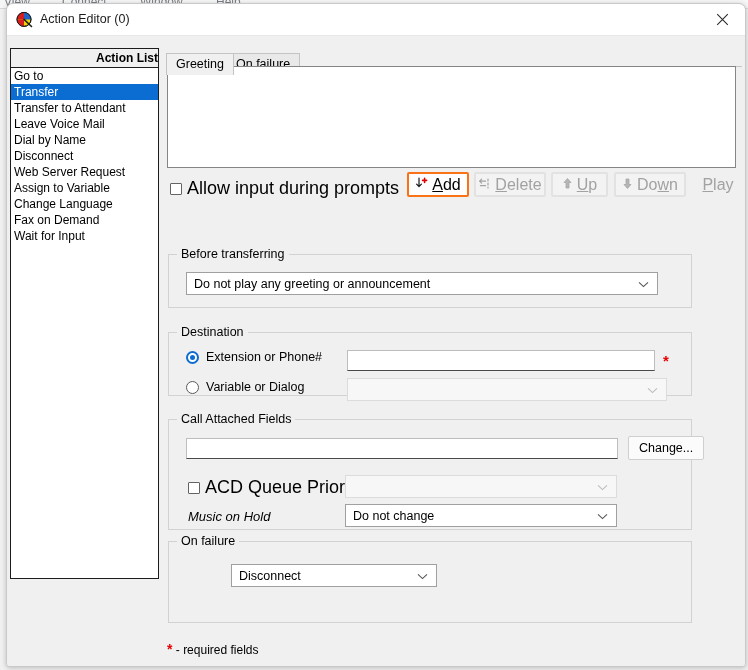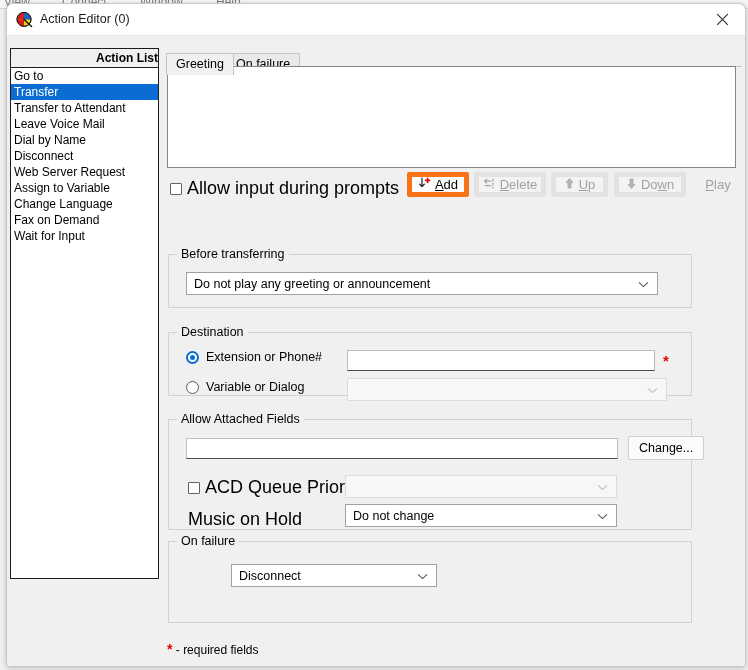--- a/index.html
+++ b/index.html
@@ -189,27 +189,27 @@
     margin-right: 5px;
     border-radius: 1px;
   }
   .chk-label { font-size: 18px; }
 
   .tbtn {
     position: absolute;
     top: 0;
     height: 25px;
     background: #fdfdfd;
-    border: 5px solid #f97316;
+    border: 2px solid #f97316;
     border-radius: 2px;
     display: flex;
     align-items: center;
     justify-content: center;
     gap: 4px;
-    font-size: 13px;
+    font-size: 16px;
     cursor: pointer;
     box-sizing: border-box;
     white-space: nowrap;
   }
   .tbtn.disabled {
     color: #a2a2a2;
     background: #f3f3f3;
     border-color: #e2e2e2;
     cursor: default;
   }
@@ -302,22 +302,23 @@
     content: "";
     position: absolute;
     left: 50%; top: 50%;
     width: 5px; height: 5px;
     margin: -2.5px 0 0 -2.5px;
     border-radius: 50%;
     background: #0b6cd1;
   }
   .plain-label {
     position: absolute;
-    font-size: 18px;
-    white-space: nowrap;
+    font-size: 13px;
+    white-space: nowrap;
+    font-style: italic;
   }
   .change-btn {
     position: absolute;
     height: 24px;
     padding: 0 10px;
     background: #fbfbfb;
     border: 1px solid #cfcfcf;
     border-radius: 2px;
     font-size: 12.5px;
     display: flex;
@@ -476,21 +477,21 @@
             <span></span>
             <span class="arrow">
               <svg width="11" height="7" viewBox="0 0 11 7">
                   <path d="M1 1.3 L5.5 5.6 L10 1.3" stroke="#bdbdbd" stroke-width="1.1" fill="none"></path>
                 </svg>
             </span>
           </div>
         </div>
 
         <div class="groupbox" style="left:4px; top:375px; width:524px; height:111px;">
-          <div class="group-title">Allow Attached Fields</div>
+          <div class="group-title">Call Attached Fields</div>
 
           <div class="textbox" style="left:17px; top:18px; width:432px;"></div>
           <div class="change-btn" style="left:459px; top:16px;">Change...</div>
 
           <div class="chk-wrap" style="left:19px; top:57px;">
             <span class="chkbox"></span>
             <span class="chk-label">ACD Queue Priority</span>
           </div>
           <div class="combo disabled" style="left:176px; top:55px; width:272px;">
             <span></span>

